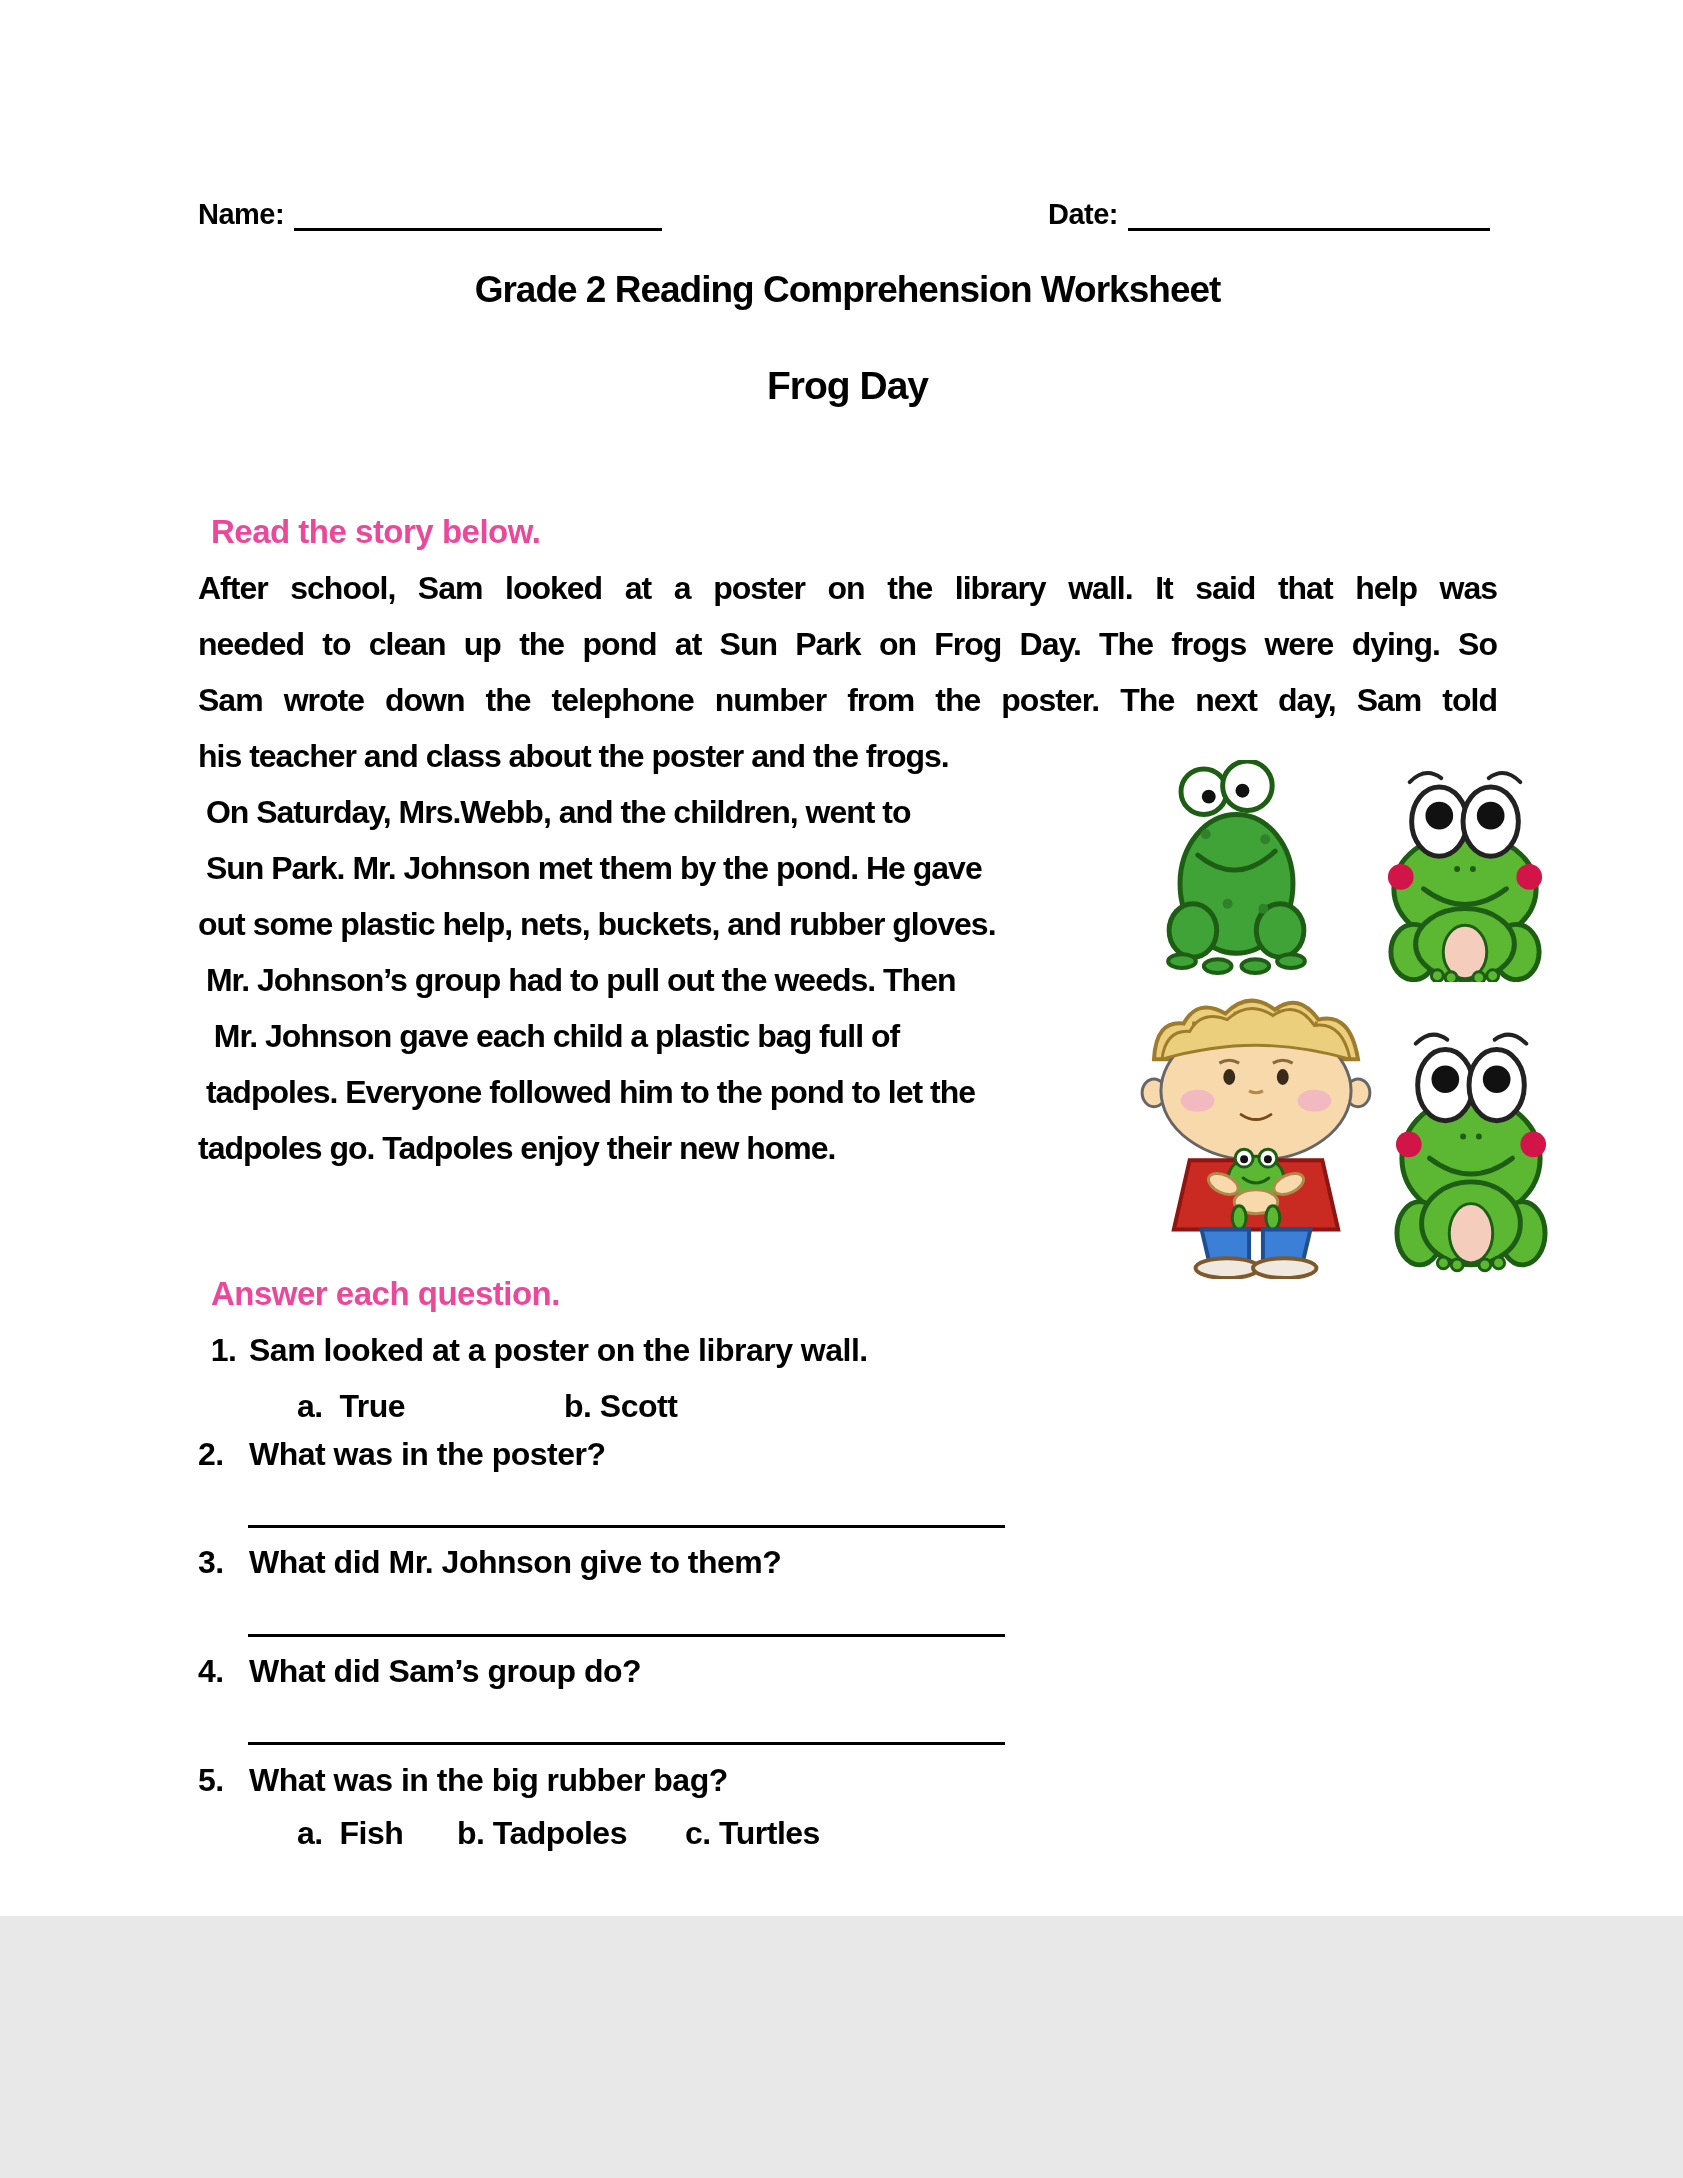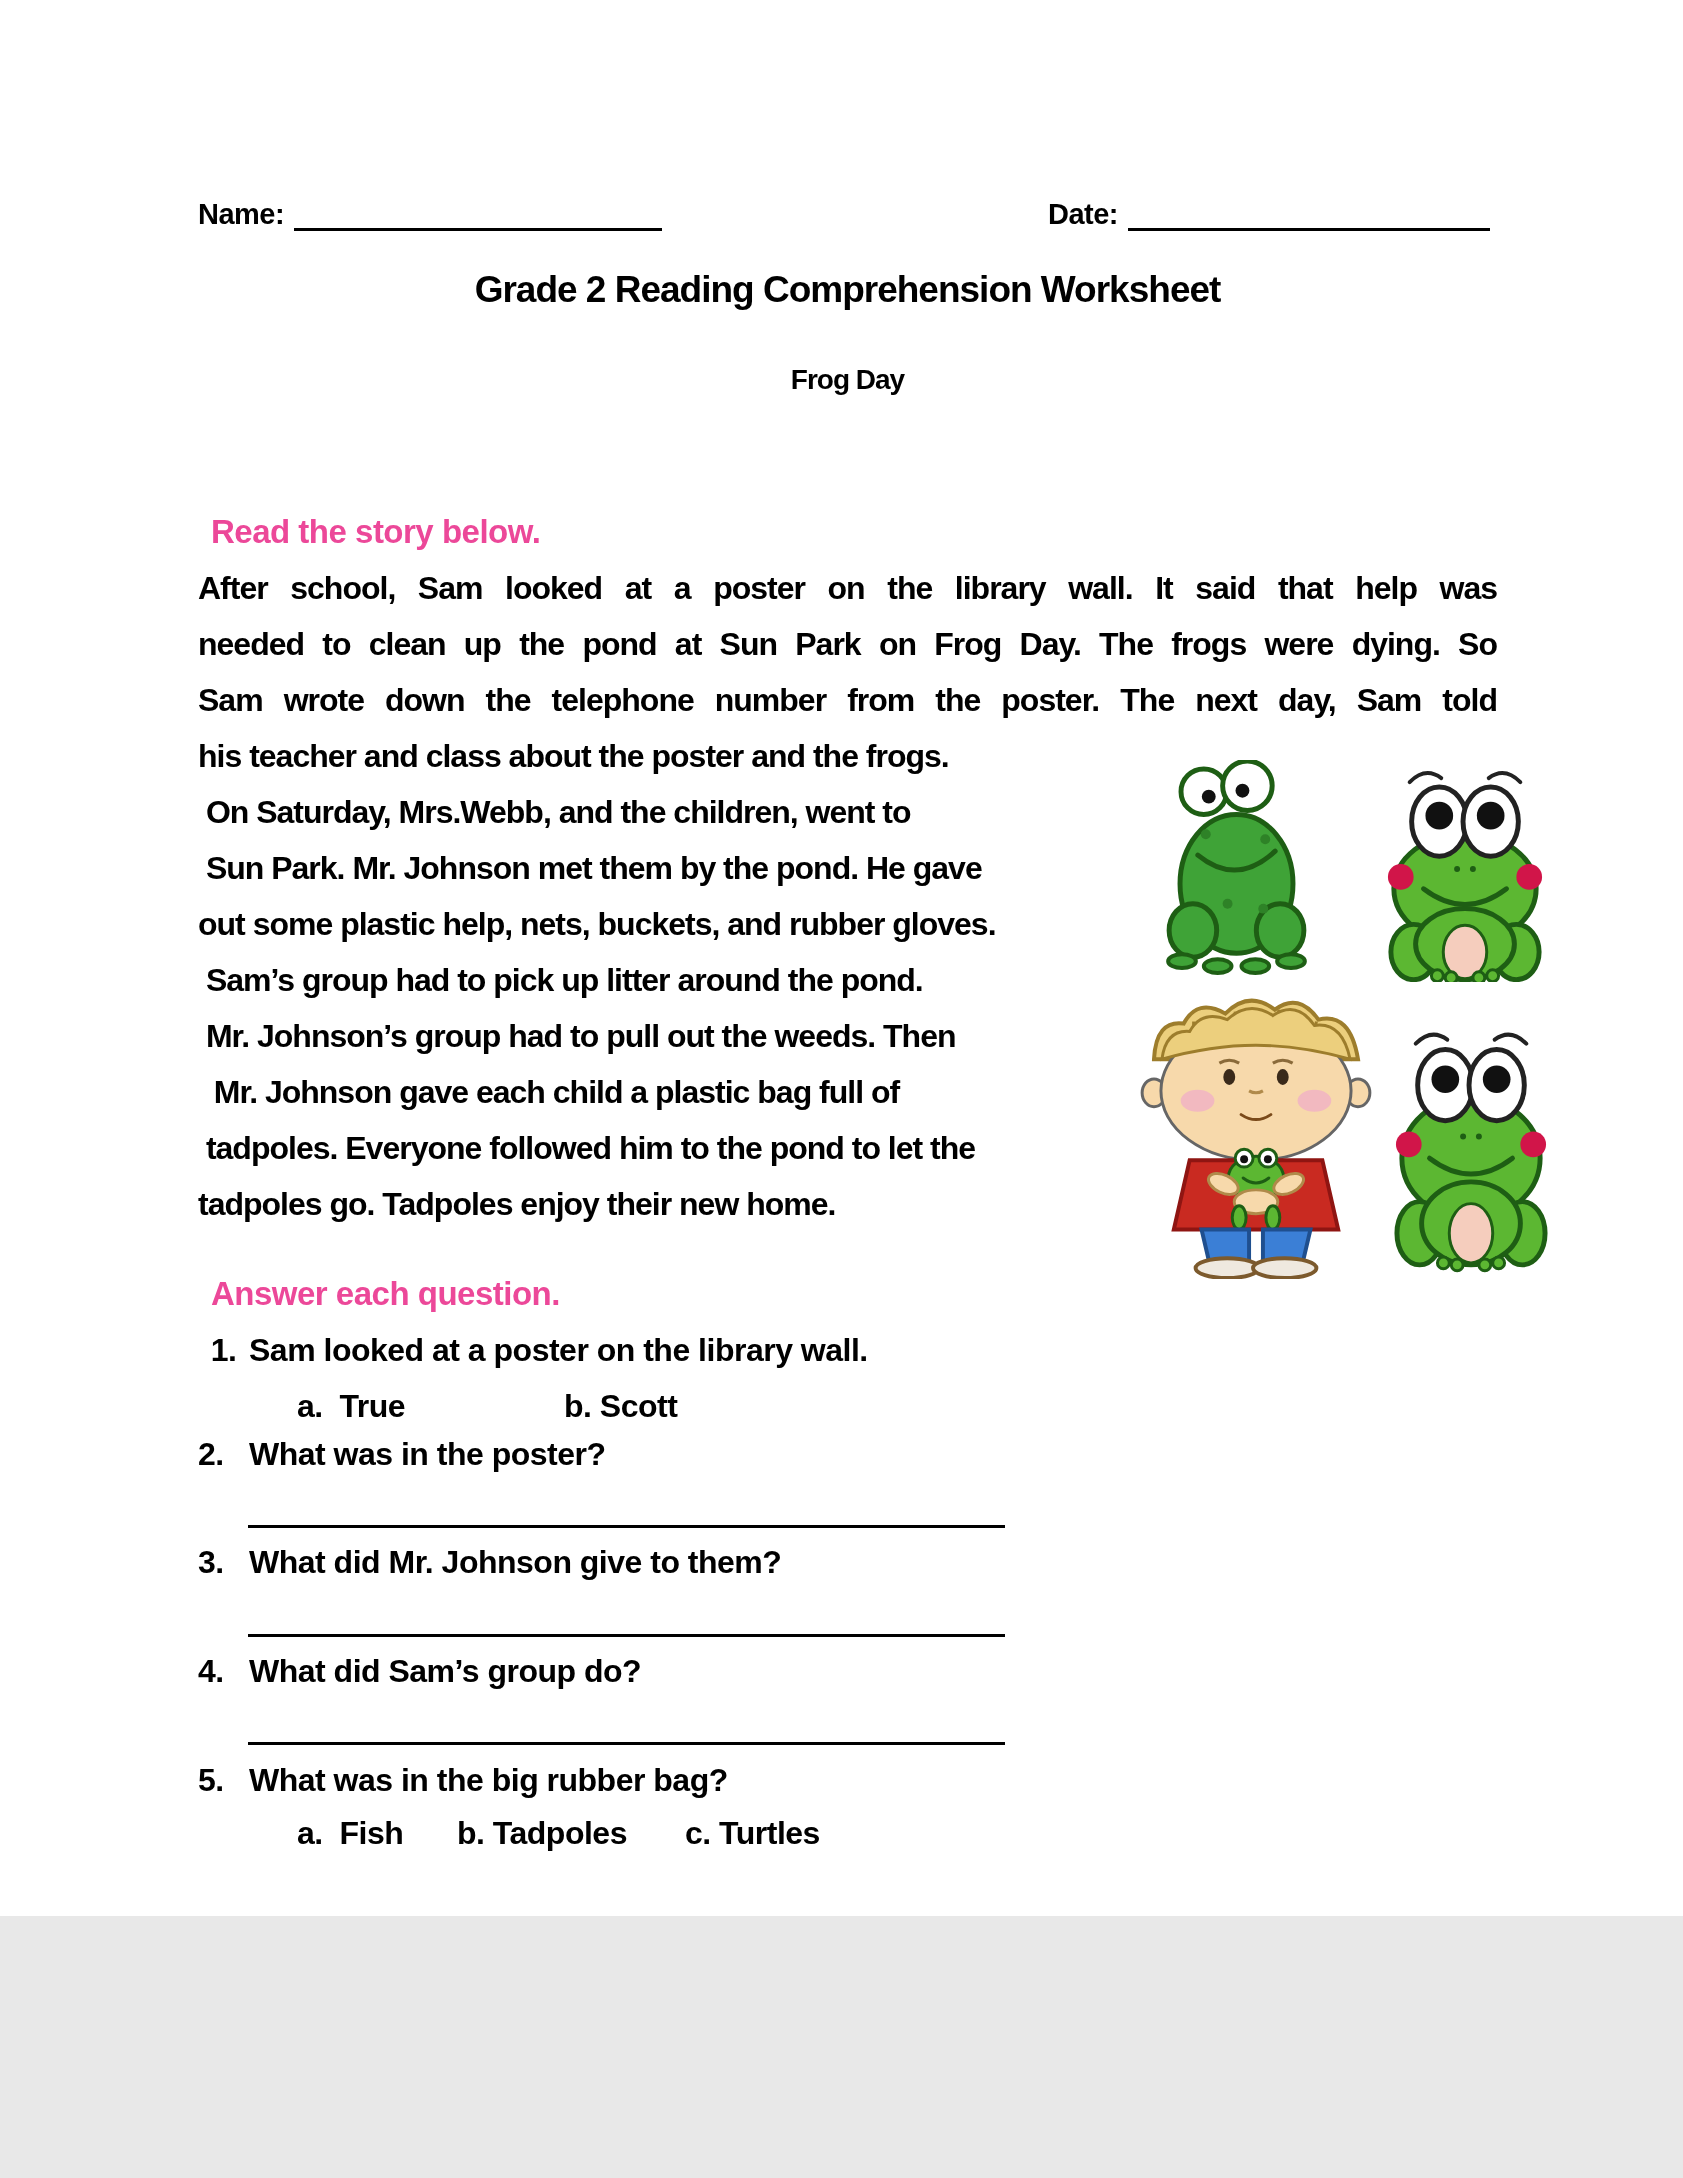--- a/index.html
+++ b/index.html
@@ -6,21 +6,21 @@
   #page{
     position:relative;width:1683px;height:1916px;background:#ffffff;
     font-family:"Liberation Sans",sans-serif;font-weight:bold;color:#000;
     overflow:hidden;
   }
   .abs{position:absolute;}
   .hdr{font-size:29px;letter-spacing:-0.5px;display:flex;align-items:flex-end;}
   .blankline{display:inline-block;border-bottom:3px solid #000;height:30px;margin-left:10px;}
   .centerband{left:198px;width:1299px;text-align:center;}
   .title{font-size:37px;letter-spacing:-1px;}
-  .storytitle{font-size:28px;letter-spacing:-1px;}
+  .storytitle{font-size:39px;letter-spacing:-1px;}
   .byline{font-size:26px;letter-spacing:-0.5px;}
   .bluehead{font-size:33px;letter-spacing:-0.5px;color:#ec4899;margin-left:13px;}
   .story{left:198px;width:1299px;font-size:32px;letter-spacing:-1px;line-height:56px;}
   .story .ln{white-space:pre-wrap;}
   .story .just{text-align:justify;text-align-last:justify;white-space:normal;}
   .q{font-size:32px;letter-spacing:-0.5px;}
   .qnum{display:inline-block;width:51px;}
   .ansline{border-top:3px solid #000;height:0;}
   .opt{position:absolute;font-size:32px;letter-spacing:-0.5px;white-space:pre;}
   svg{display:block;}
@@ -45,21 +45,20 @@
   <div class="abs bluehead" style="left:198px;top:513px;">Read the story below.</div>
 
   <div class="abs story" style="top:560px;">
     <div class="ln just">After school, Sam looked at a poster on the library wall. It said that help was</div>
     <div class="ln just">needed to clean up the pond at Sun Park on Frog Day. The frogs were dying. So</div>
     <div class="ln just">Sam wrote down the telephone number from the poster. The next day, Sam told</div>
     <div class="ln">his teacher and class about the poster and the frogs.</div>
     <div class="ln"> On Saturday, Mrs.Webb, and the children, went to</div>
     <div class="ln"> Sun Park. Mr. Johnson met them by the pond. He gave</div>
     <div class="ln">out some plastic help, nets, buckets, and rubber gloves.</div>
-    <div class="ln"> Sam’s group had to pick up litter around the pond.</div>
     <div class="ln"> Mr. Johnson’s group had to pull out the weeds. Then</div>
     <div class="ln">  Mr. Johnson gave each child a plastic bag full of</div>
     <div class="ln"> tadpoles. Everyone followed him to the pond to let the</div>
     <div class="ln">tadpoles go. Tadpoles enjoy their new home.</div>
   </div>
 
   <div class="abs" style="left:1166px;top:760px;">
     <svg width="141" height="218" viewBox="0 0 142 220">
       <ellipse cx="71" cy="125" rx="57" ry="70" fill="#3fa337" stroke="#1e5e14" stroke-width="5"></ellipse>
       <ellipse cx="27" cy="172" rx="24" ry="27" fill="#3fa337" stroke="#1e5e14" stroke-width="5"></ellipse>

